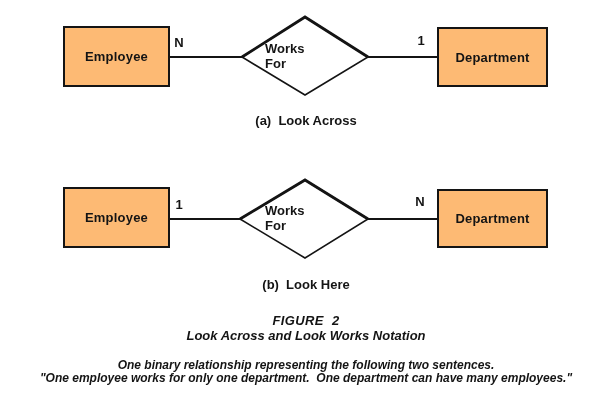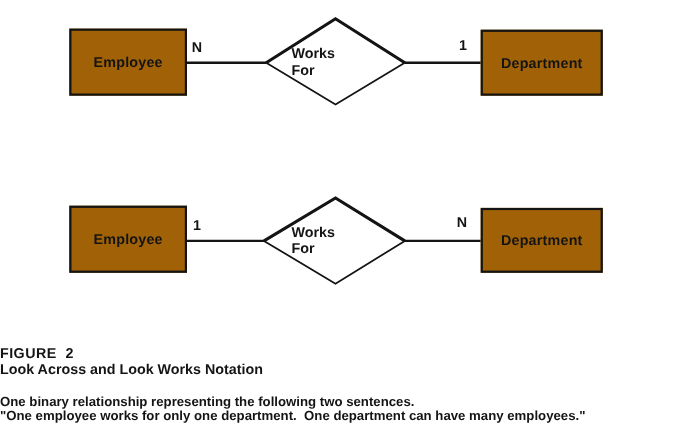--- a/index.html
+++ b/index.html
@@ -4,35 +4,35 @@
 <style>
   html, body { margin:0; padding:0; }
   body {
     width:612px; height:403px; position:relative; overflow:hidden;
     background:#ffffff; color:#141414;
     font-family:"Liberation Sans", sans-serif; font-weight:bold;
   }
   .diagram { position:absolute; left:0; width:612px; height:140px; }
   .wires { position:absolute; left:0; top:0; }
   .entity {
-    position:absolute; box-sizing:border-box; background:#a16207;
+    position:absolute; box-sizing:border-box; background:#fdba74;
     border:2px solid #141414; display:flex; align-items:center; justify-content:center;
     font-size:13px; letter-spacing:0.2px;
   }
   .cardinality { position:absolute; font-size:13px; width:18px; text-align:center; }
   .diamond-label {
     position:absolute; left:265px; width:82px; text-align:left;
     font-size:13px; line-height:15px; white-space:pre-line;
   }
   .sub-caption {
     position:absolute; left:0; width:612px; text-align:center;
     font-size:13px; white-space:pre;
   }
   .fig-title, .fig-subtitle, .desc-line {
-    position:absolute; left:0; width:612px; text-align:left; white-space:pre;
+    position:absolute; left:0; width:612px; text-align:center; white-space:pre;font-style:italic;
   }
   .fig-title    { top:313px; font-size:13px; letter-spacing:0.4px; }
   .fig-subtitle { top:328px; font-size:13px; }
   .desc-line1   { top:358px; font-size:12px; }
   .desc-line2   { top:371px; font-size:12px; }
 </style>
 </head>
 <body>
 
 <section class="diagram" style="top:0;">
@@ -45,38 +45,40 @@
   <div class="entity" style="left:63px; top:26px; width:107px; height:61px;">
     <span>Employee</span>
   </div>
   <div class="cardinality" style="left:170px; top:35px;">N</div>
   <div class="diamond-label" style="top:41px;">Works
 For</div>
   <div class="cardinality" style="left:412px; top:33px;">1</div>
   <div class="entity" style="left:437px; top:27px; width:111px; height:60px;">
     <span>Department</span>
   </div>
+  <div class="sub-caption" style="top:113px;">(a)  Look Across</div>
 </section>
 
 <section class="diagram" style="top:161px;">
   <svg class="wires" width="612" height="140" viewBox="0 0 612 140">
     <line x1="170" y1="58" x2="242" y2="58" stroke="#141414" stroke-width="2.2"></line>
     <line x1="368" y1="58" x2="437" y2="58" stroke="#141414" stroke-width="2.2"></line>
     <polygon points="240,58 305,19 368,58 305,97" fill="#ffffff" stroke="#141414" stroke-width="1.6"></polygon>
     <polyline points="240,58 305,19 368,58" fill="none" stroke="#141414" stroke-width="2.8"></polyline>
   </svg>
   <div class="entity" style="left:63px; top:26px; width:107px; height:61px;">
     <span>Employee</span>
   </div>
   <div class="cardinality" style="left:170px; top:36px;">1</div>
   <div class="diamond-label" style="top:42px;">Works
 For</div>
   <div class="cardinality" style="left:411px; top:33px;">N</div>
   <div class="entity" style="left:437px; top:28px; width:111px; height:59px;">
     <span>Department</span>
   </div>
+  <div class="sub-caption" style="top:116px;">(b)  Look Here</div>
 </section>
 
 <div class="fig-title">FIGURE  2</div>
 <div class="fig-subtitle">Look Across and Look Works Notation</div>
 
 <div class="desc-line desc-line1">One binary relationship representing the following two sentences.</div>
 <div class="desc-line desc-line2">"One employee works for only one department.  One department can have many employees."</div>
 
 </body></html>

